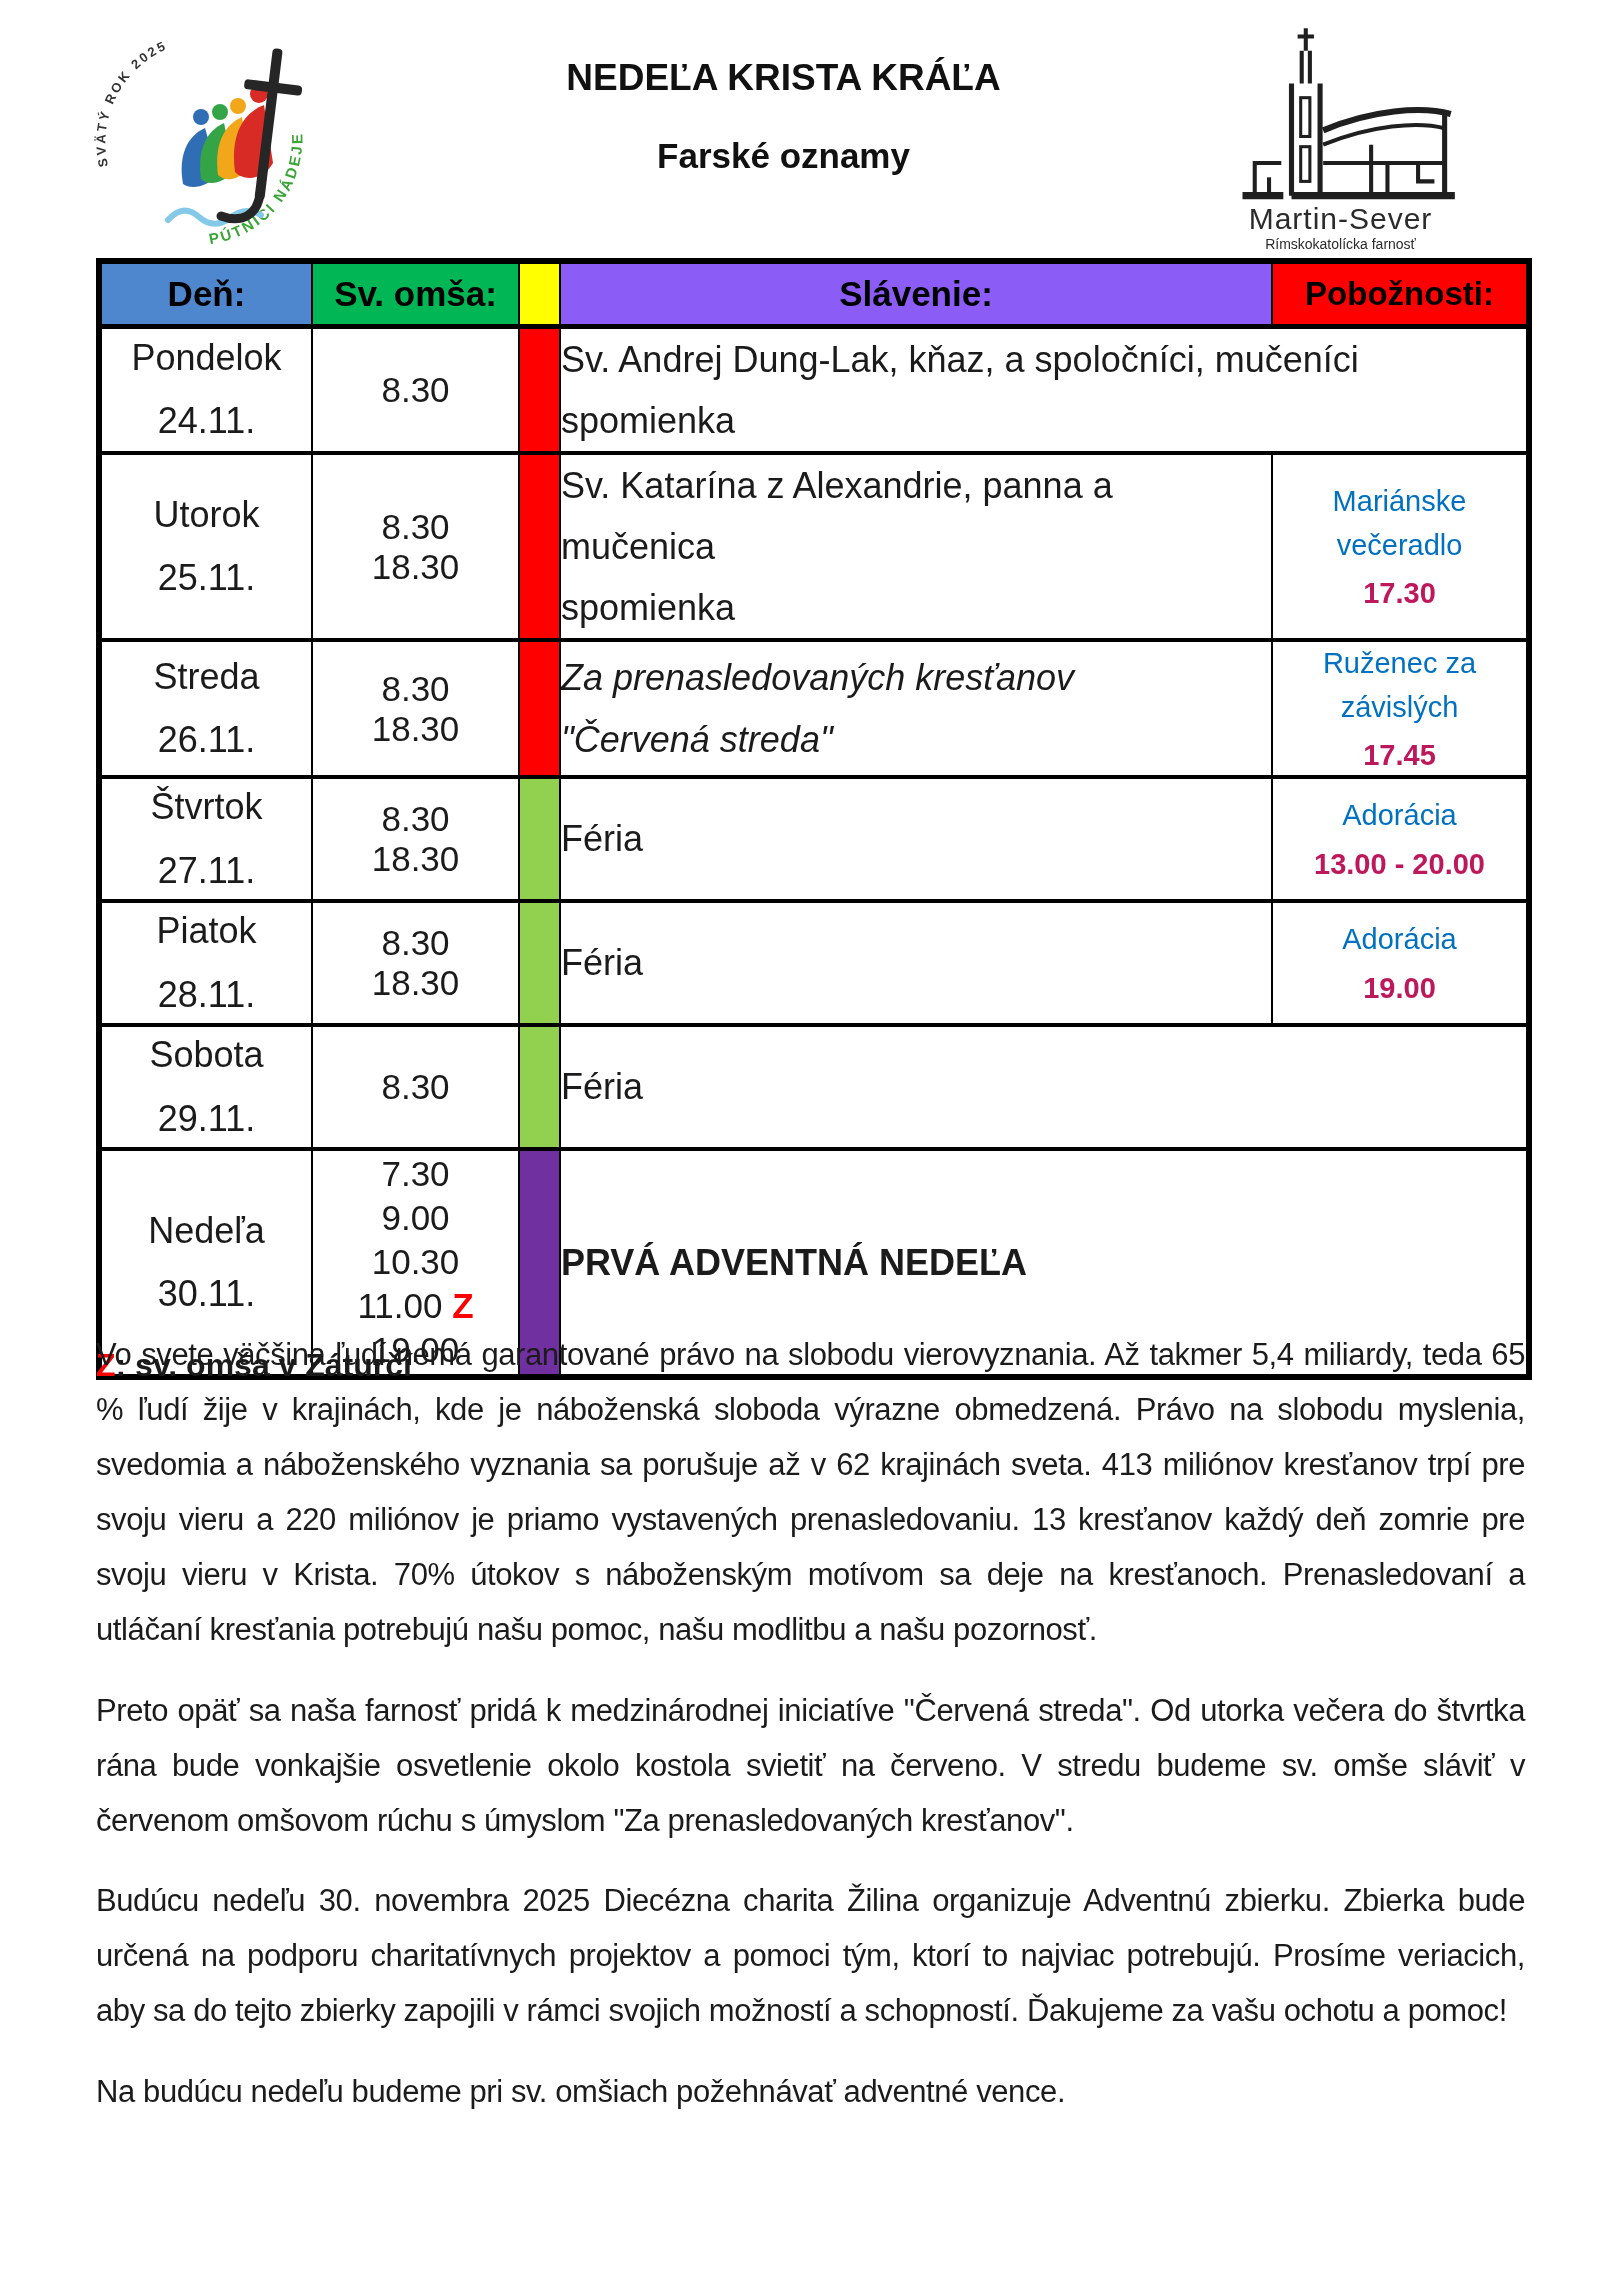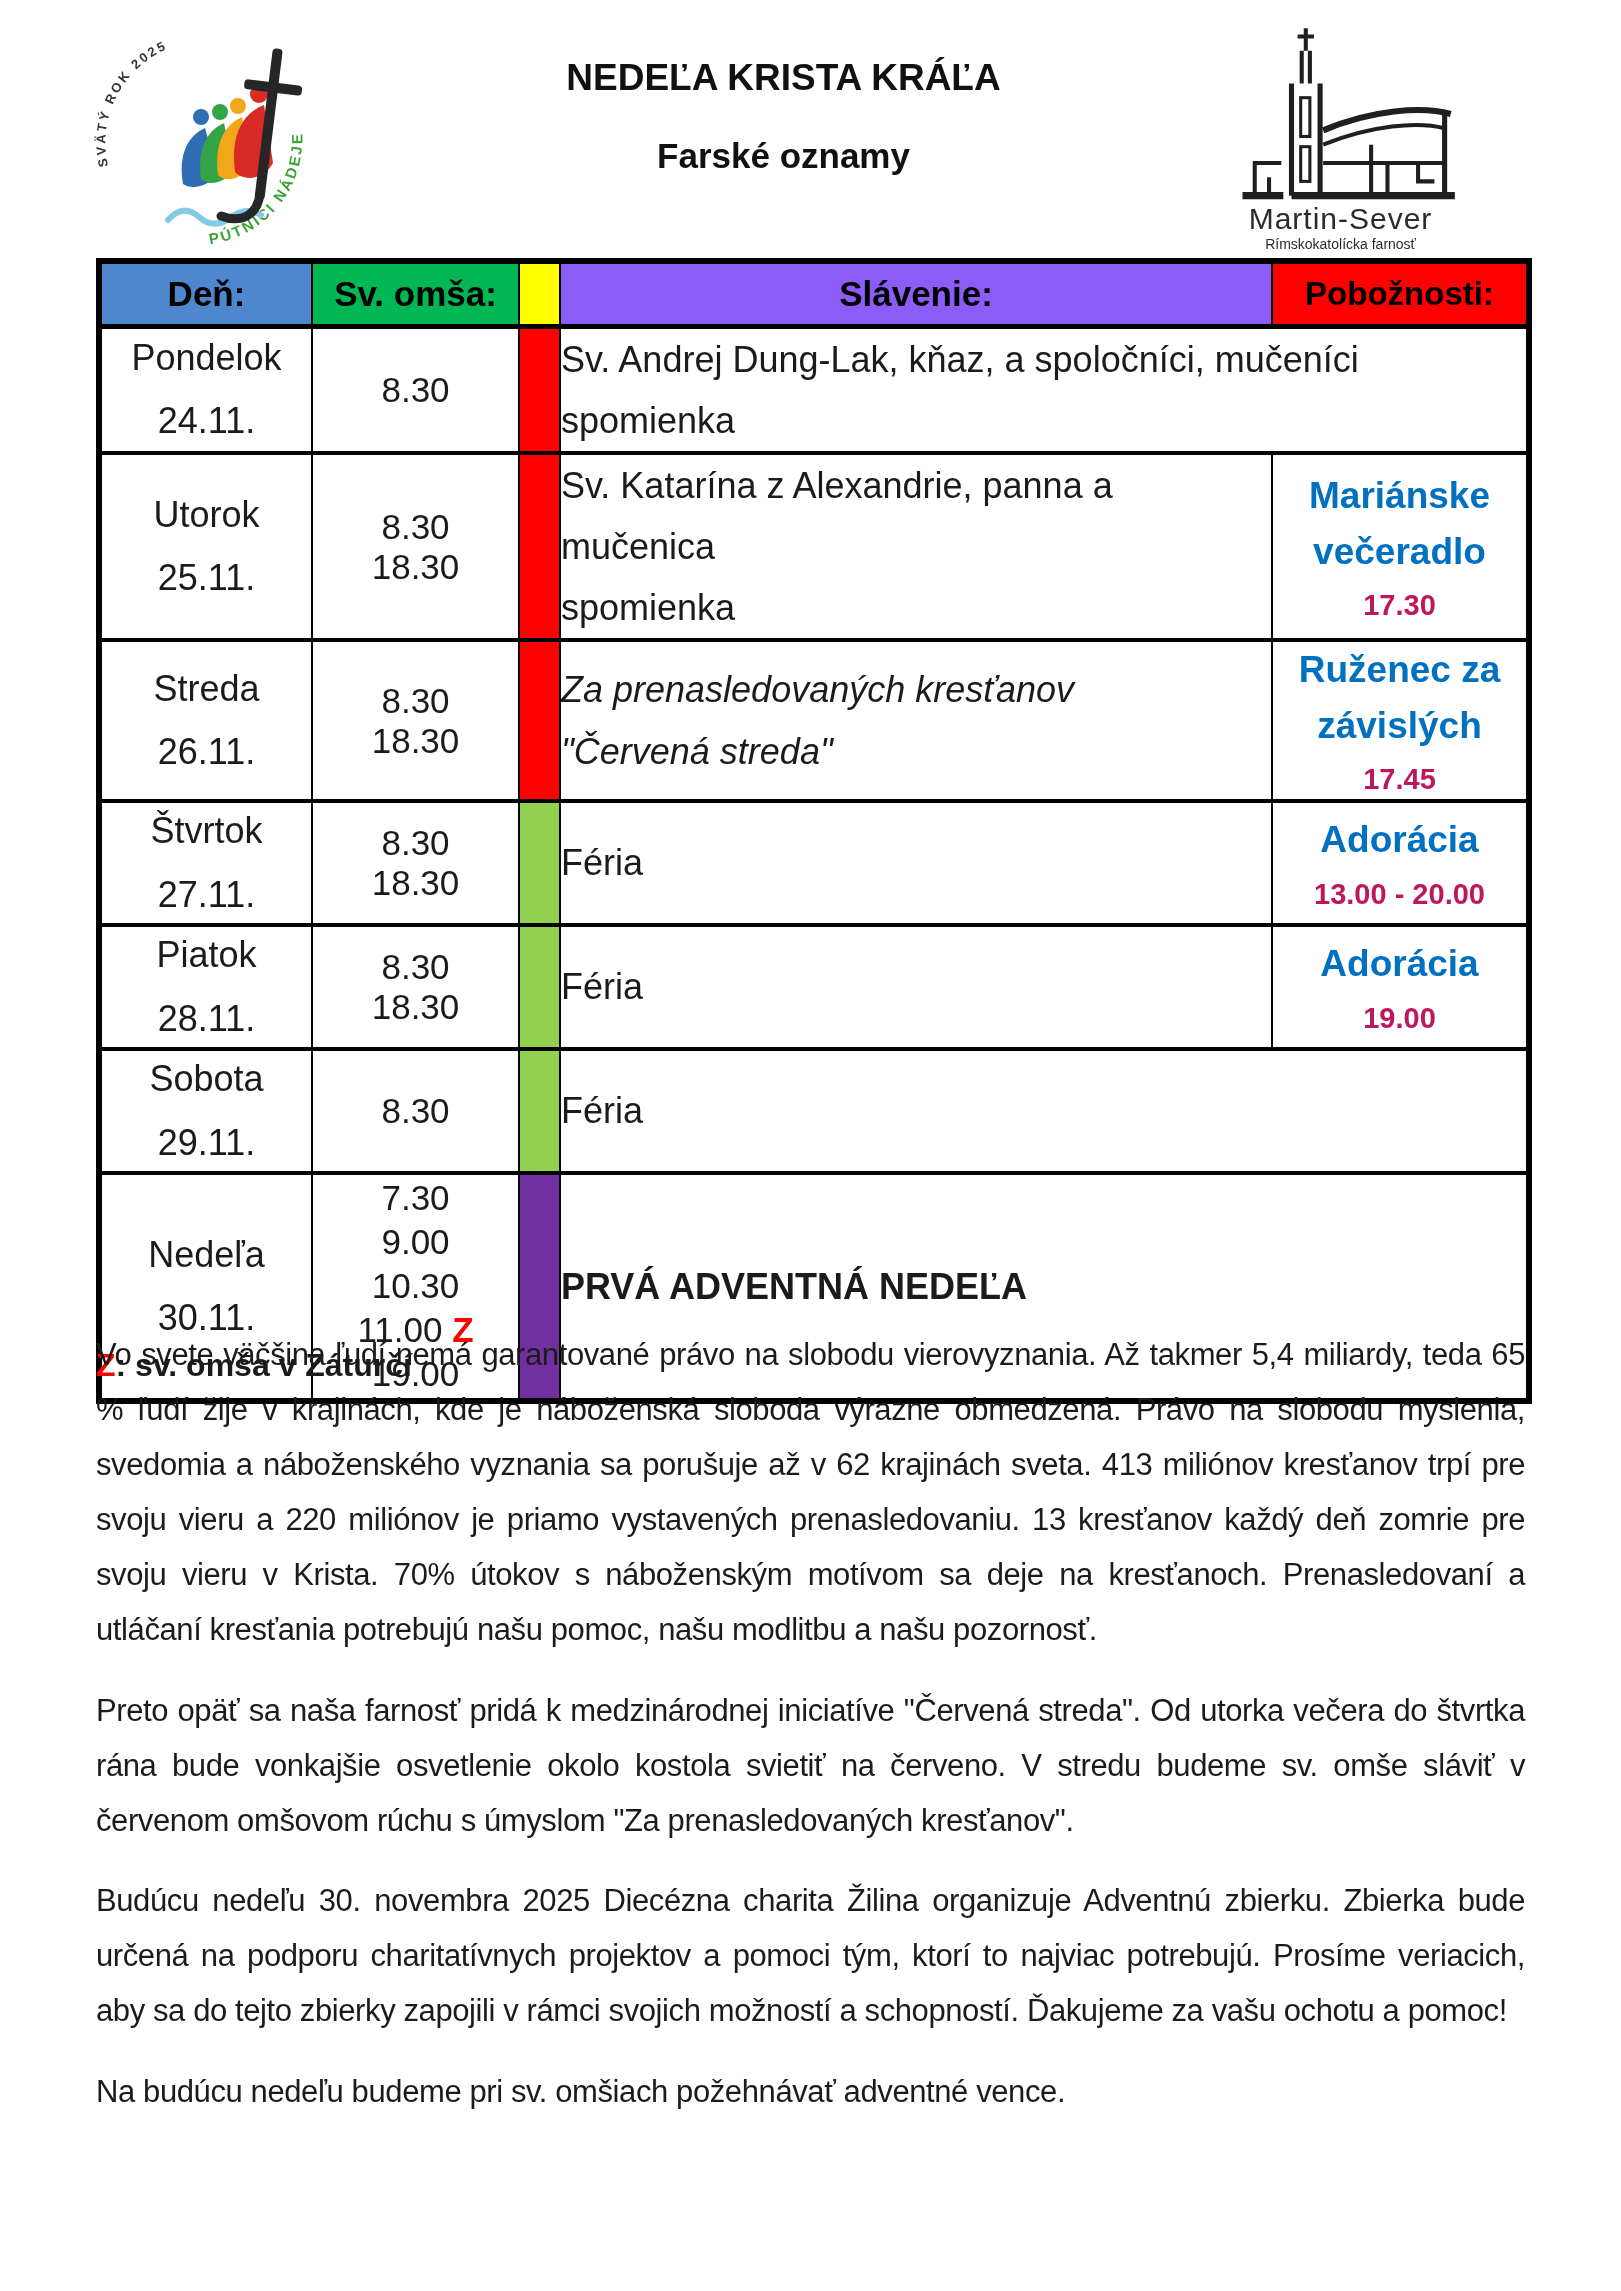--- a/index.html
+++ b/index.html
@@ -31,21 +31,21 @@
   .day-inner{display:flex;flex-direction:column;align-items:center;gap:21.6px;}
   td.mass{text-align:center;font-size:35px;}
   .mass-one{display:flex;flex-direction:column;justify-content:center;height:100%;}
   .mass-two{display:flex;flex-direction:column;justify-content:space-around;height:100%;padding:5.9px 0;}
   .mass-five{display:flex;flex-direction:column;justify-content:center;height:100%;line-height:44px;}
   .z-mark{color:#ff0000;font-weight:bold;}
   td.celebration{font-size:36px;text-align:left;padding:5.9px 9.8px 5.9px 21.6px;line-height:1.7;}
   td.celebration.it{font-style:italic;}
   td.celebration.bold{font-weight:bold;}
   td.devotion{text-align:center;padding:2px 3.9px;}
-  .dev-name{color:#0070c0;font-weight:bold;font-size:37px;line-height:1.5;}
+  .dev-name{color:#0070c0;font-weight:normal;font-size:29px;line-height:1.5;}
   .dev-time{color:#be185d;font-weight:bold;font-size:29px;margin-top:7.8px;line-height:1.3;}
   
   .notes{position:absolute;left:96px;top:1347px;width:1429px;display:flex;justify-content:space-between;font-size:32px;}
   .b{font-weight:bold;}
   .red{color:#ff0000;}
   .ul{text-decoration:underline;}
   
   .bodytext{position:absolute;left:96px;top:1327px;width:1429px;font-size:31px;line-height:55px;text-align:justify;letter-spacing:-0.4px;}
   .bodytext p{margin:0 0 25.5px 0;}
 </style>

